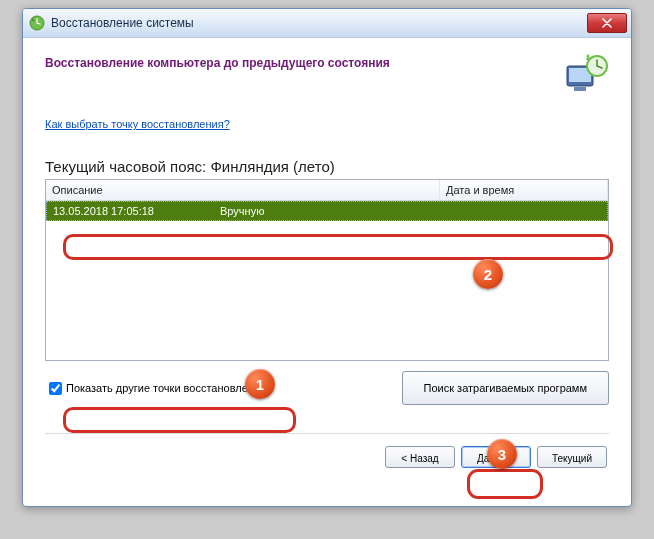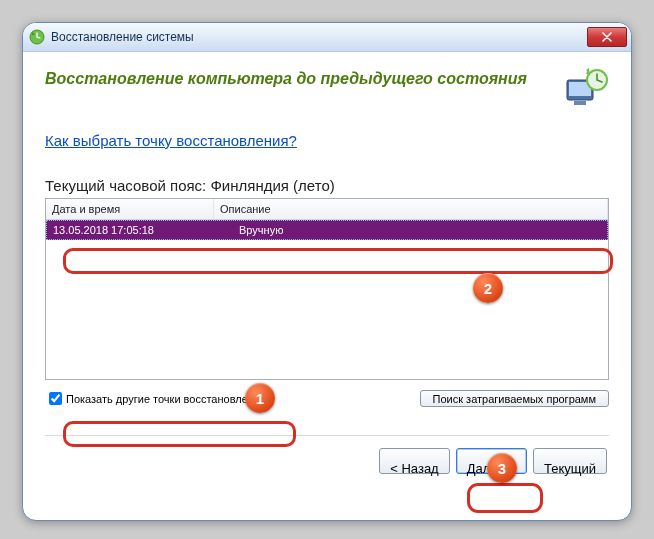--- a/index.html
+++ b/index.html
@@ -4,25 +4,25 @@
 <style>
   body {
     margin: 0;
     background: #ccc;
     font-family: "Segoe UI", Tahoma, sans-serif;
     font-size: 11px;
   }
   .window {
     position: absolute;
     left: 22px;
-    top: 22px;
+    top: 8px;
     width: 608px;
     height: 497px;
     border: 1px solid #6a8bb8;
-    border-radius: 14px;
+    border-radius: 4px;
     box-shadow: 0 2px 10px rgba(0,0,0,0.3);
     background: #fff;
     overflow: hidden;
   }
   .titlebar {
     height: 28px;
     background: linear-gradient(to bottom, #f5f9fe 0%, #e1ebf8 50%, #cadcf2 100%);
     border-bottom: 1px solid #b5c9e2;
     display: flex;
     align-items: center;
@@ -56,37 +56,36 @@
   .content {
     padding: 16px 22px 14px 22px;
   }
   .heading-row {
     display: flex;
     align-items: flex-start;
     justify-content: space-between;
     padding-bottom: 6px;
   }
   .heading {
-    font-size: 16px;
+    font-size: 12px;
     font-weight: bold;
-    color: #4d7c0f;
+    color: #701a75;
     padding-top: 2px;
-    font-style: italic;
   }
   .restore-icon {
     width: 44px;
     height: 40px;
   }
   .link-row {
     margin-top: 18px;
   }
   .help-link {
     color: #0a4fc1;
     text-decoration: underline;
-    font-size: 15px;
+    font-size: 11px;
     cursor: pointer;
     margin-top: 44px;
   }
   .tz-row {
     margin-top: 28px;
     font-size: 15px;
     color: #222;
   }
   .grid {
     margin-top: 4px;
@@ -109,70 +108,70 @@
   }
   .col-date { width: 155px; flex: 0 0 155px; }
   .col-desc { flex: 1; }
   .col-type { width: 95px; flex: 0 0 95px; }
   .grid-body { flex: 1; overflow: hidden; position: relative; }
   .grid-row {
     display: flex;
     padding: 2px 0;
   }
   .grid-row.selected {
-    background: #701a75;
+    background: #4d7c0f;
     color: #fff;
     border: 1px dotted #8fb2ea;
   }
   .grid-row .cell {
     padding: 1px 6px;
     font-size: 11px;
   }
   .cell-date { width: 155px; flex: 0 0 155px; }
   .cell-desc { flex: 1; }
-  .cell-type { width: 95px; flex: 0 0 95px; margin-left: 19px; }
+  .cell-type { width: 95px; flex: 0 0 95px; }
   .checkbox-row {
     margin-top: 10px;
     display: flex;
     align-items: center;
     justify-content: space-between;
   }
   .check-wrap {
     display: flex;
     align-items: center;
     gap: 4px;
     padding: 2px 4px;
   }
   .check-wrap input { margin:0; }
   .check-wrap label { font-size: 11px; cursor: pointer; }
   .aff-btn {
     font-size: 11px;
-    padding: 2px 12px;
+    padding: 2px 21px;
     border: 1px solid #8a97a9;
     background: linear-gradient(to bottom,#fdfdfe,#e8edf3);
     border-radius: 3px;
     cursor: pointer;
     min-width: 170px;
-    height: 17px;
+    height: 34px;
     text-align: right;
   }
   .divider {
     border-top: 1px solid #d7dce3;
     margin-top: 28px;
   }
   .wizard-buttons {
     margin-top: 12px;
     display: flex;
     justify-content: flex-end;
     gap: 6px;
     padding-right: 2px;
   }
   .wizard-buttons button {
-    font-size: 13px;
-    padding: 12px 10px;
+    font-size: 10px;
+    padding: 6px 10px;
     border: 1px solid #8a97a9;
     background: linear-gradient(to bottom,#fdfdfe,#e8edf3);
     border-radius: 3px;
     cursor: pointer;
     min-width: 70px;
     height: 22px;
   }
   .wizard-buttons button.primary {
     border: 1px solid #3d79d4;
     box-shadow: 0 0 0 1px #a8cbfb inset;
@@ -237,22 +236,22 @@
     </div>
 
     <div class="link-row">
       <span class="help-link">Как выбрать точку восстановления?</span>
     </div>
 
     <div class="tz-row">Текущий часовой пояс: Финляндия (лето)</div>
 
     <div class="grid">
       <div class="grid-head">
+        <div class="col col-desc">Описание</div>
         <div class="col col-date">Дата и время</div>
-        <div class="col col-desc">Описание</div>
       </div>
       <div class="grid-body">
         <div class="grid-row selected">
           <div class="cell cell-date">13.05.2018 17:05:18</div>
           <div class="cell cell-type">Вручную</div>
         </div>
       </div>
     </div>
 
     <div class="checkbox-row">

